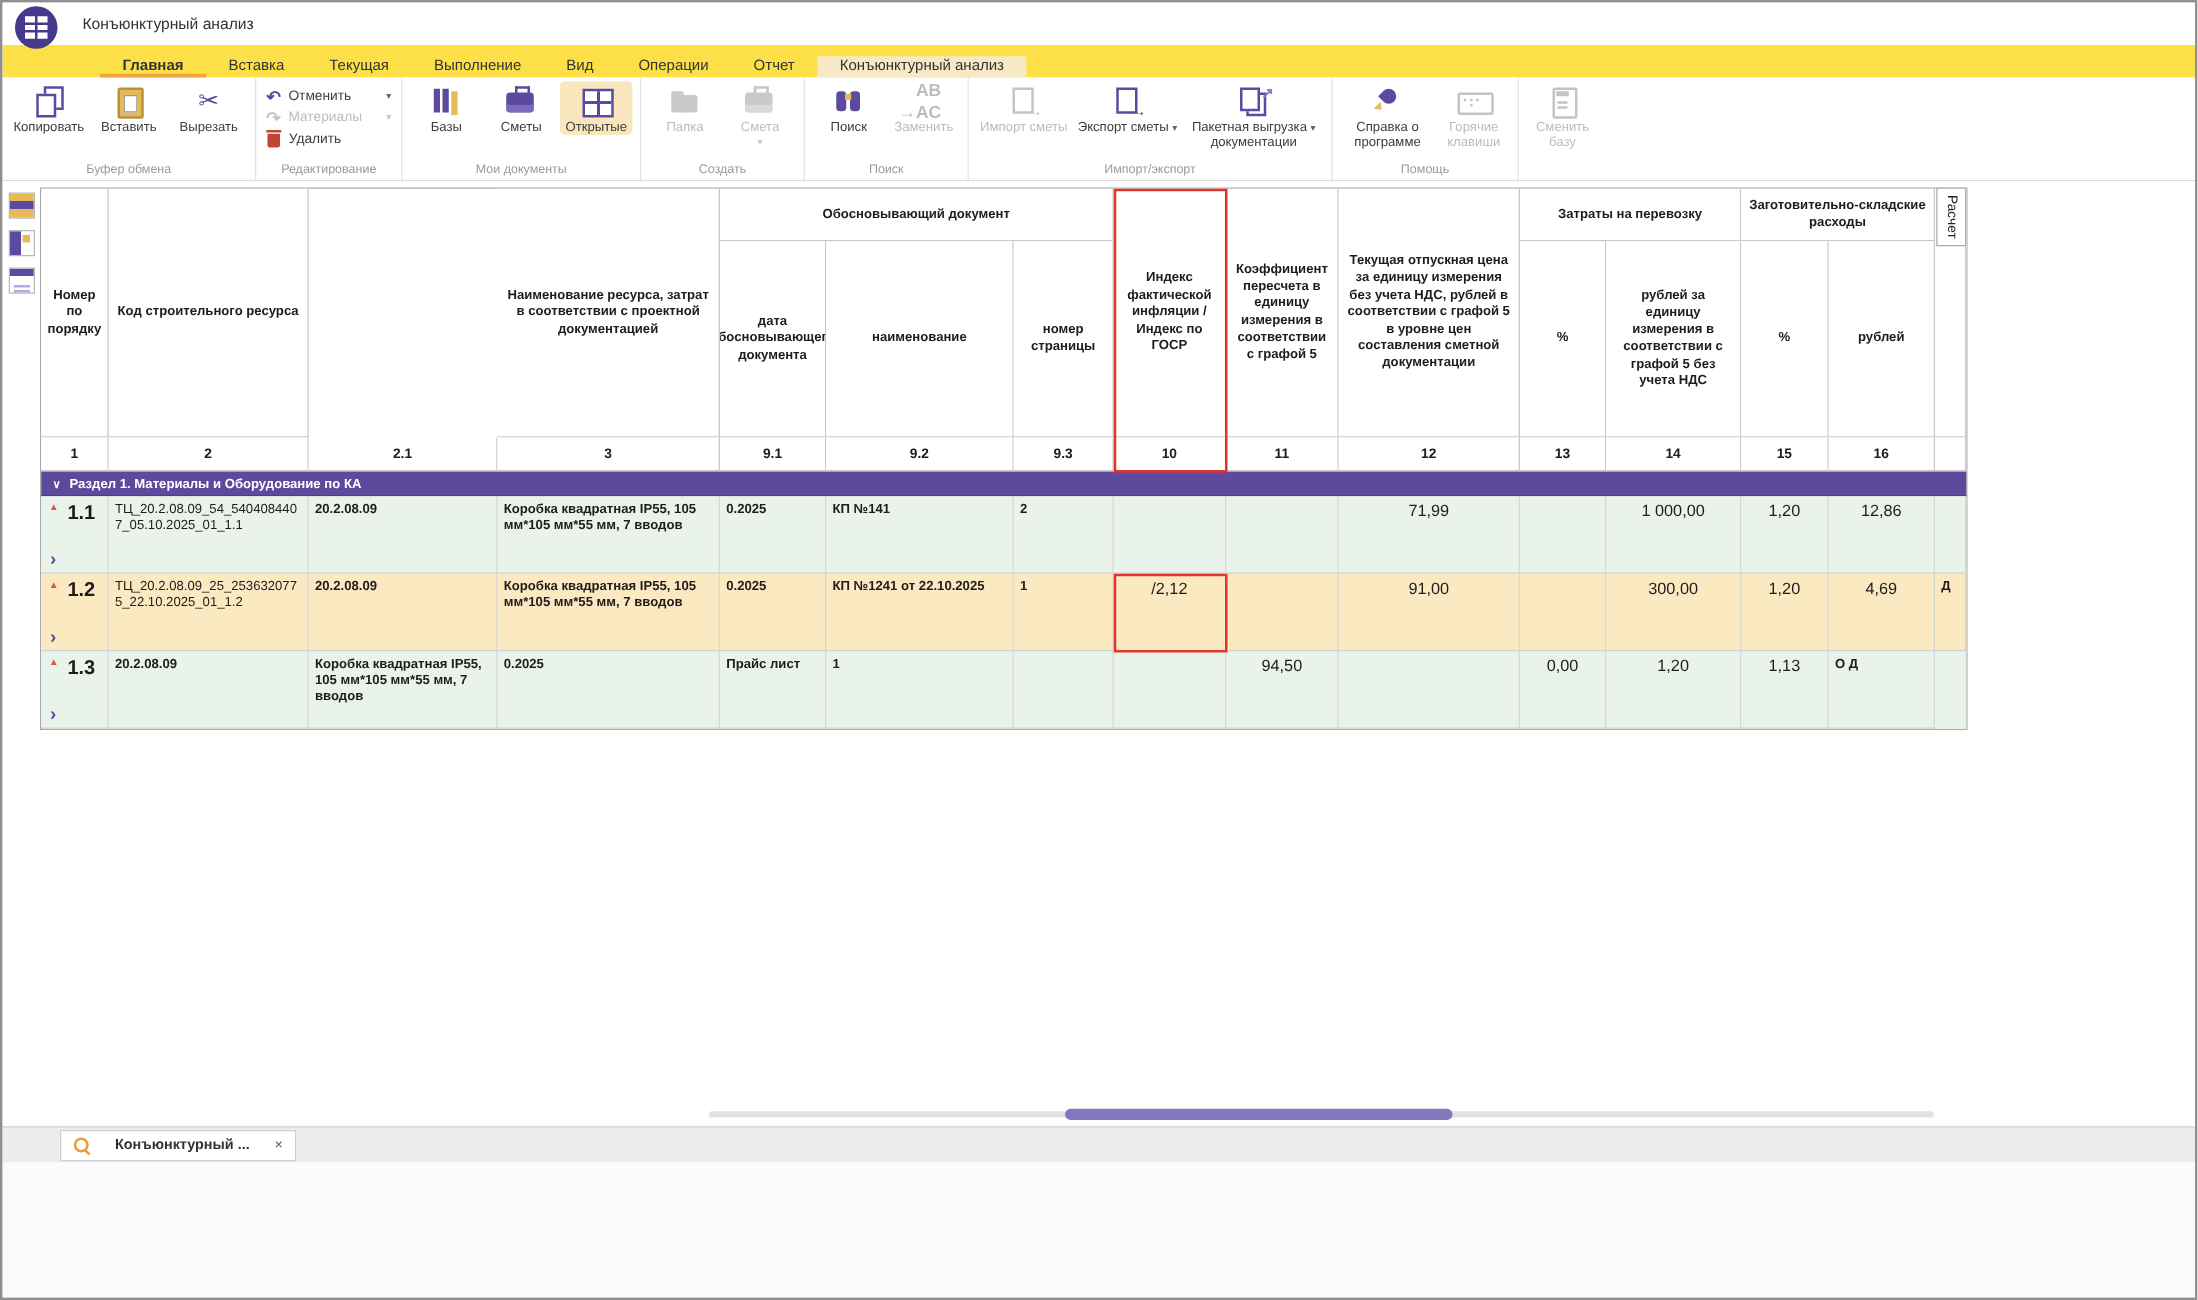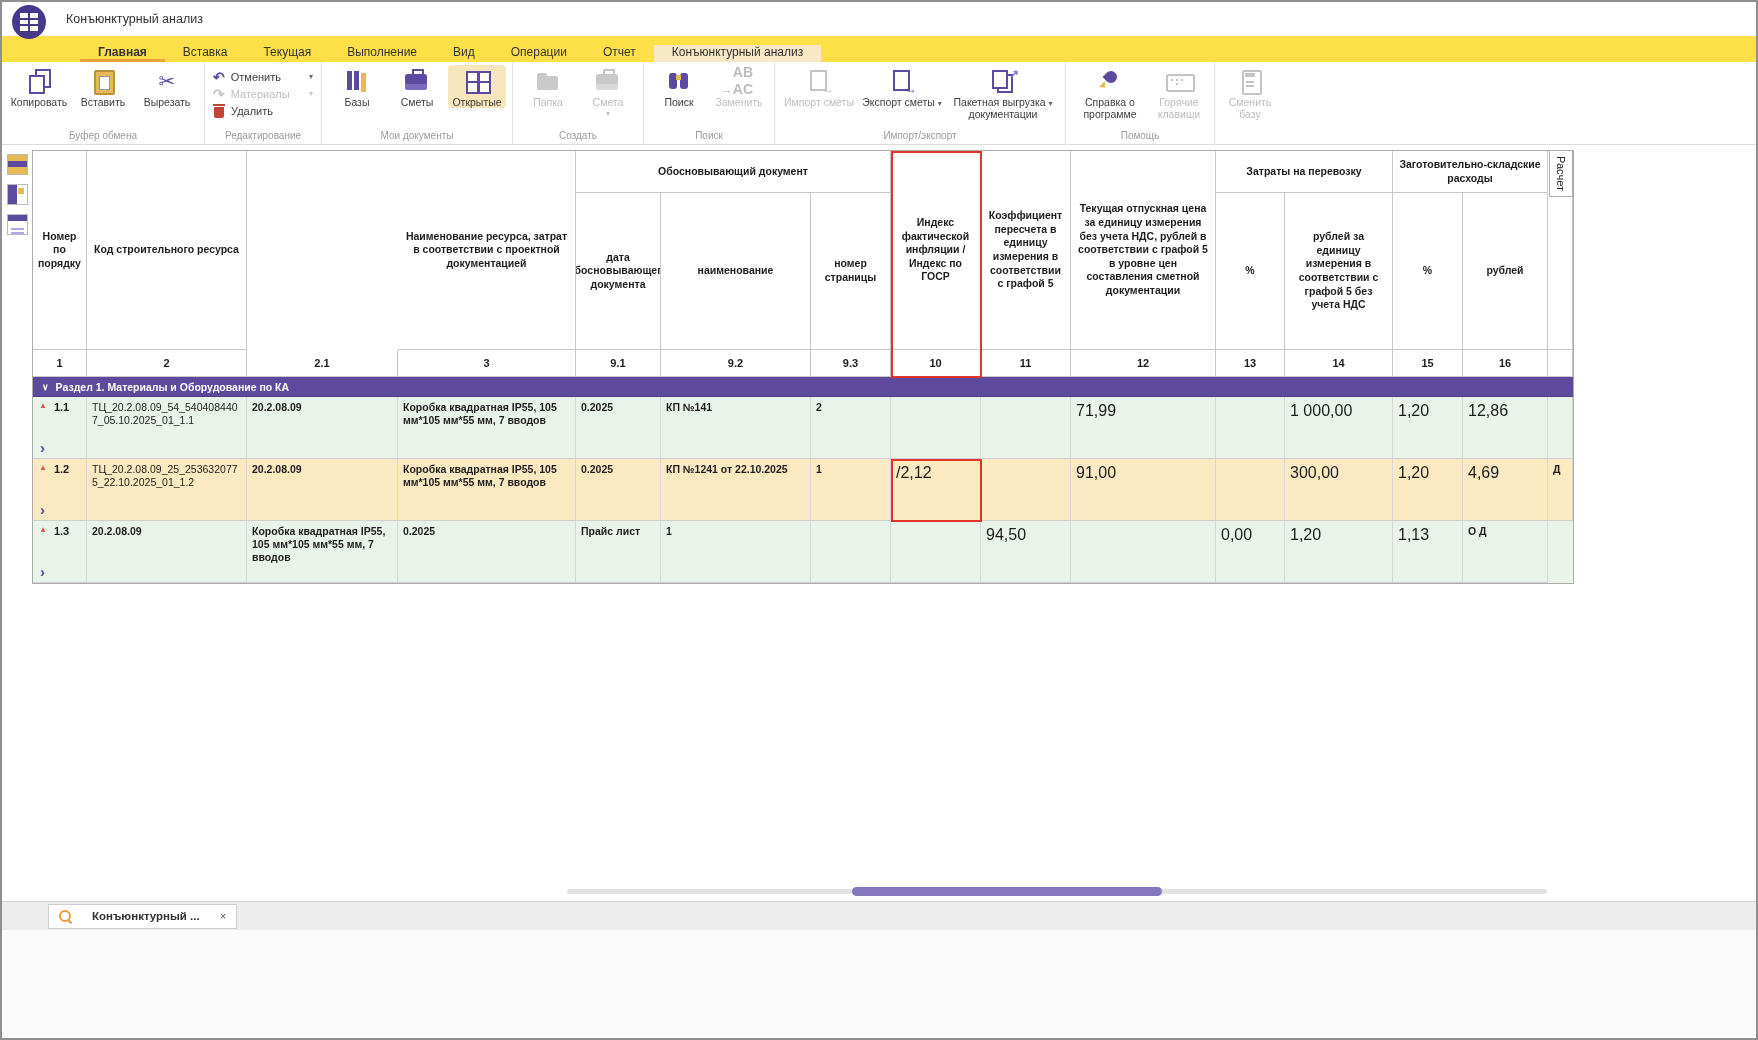--- a/index.html
+++ b/index.html
@@ -106,25 +106,25 @@
       font-weight:bold;font-size:11px;background:#fff;color:#1d1d1d;}
   .section{height:20px;background:#5E4A9D;color:#fff;display:flex;align-items:center;gap:7px;
            font-size:10.5px;font-weight:bold;padding-left:9px;border-bottom:1px solid #4c3b85;}
   .schev{font-size:9px;}
   .rowband{height:62px;}
   .row-green{background:#EAF3EA;} .row-yellow{background:#FBE9C2;}
   .dc{border-right:1px solid #d7d7d7;border-bottom:1px solid #cfcfcf;font-size:10.5px;line-height:1.25;
       padding:4px 5px;overflow:hidden;color:#1d1d1d;word-break:break-word;}
   .dc.code{word-break:break-all;}
   .b{font-weight:bold;}
-  .num-r{text-align:left;font-size:16px;}
+  .num-r{text-align:center;font-size:13px;}
   .numcell{display:flex;flex-direction:column;justify-content:space-between;padding:4px 3px;}
   .numtop{display:flex;align-items:flex-start;gap:7px;padding-left:3px;}
   .warn{color:#DB5A47;font-size:8px;line-height:1.3;}
-  .numtxt{font-size:11px;}
+  .numtxt{font-size:16px;}
   .expand{color:#5b4a9f;font-size:15px;font-weight:bold;line-height:0.8;padding-left:4px;}
   .redbox{position:absolute;border:2px solid #E0352C;pointer-events:none;}
   .red-col{left:858px;top:0;width:91px;height:227px;}
   .red-cell{left:858px;top:308px;width:91px;height:63px;}
   .rascet{position:absolute;left:1516px;top:-1px;width:24px;height:47px;background:#fff;border:1px solid #ababab;
           display:flex;align-items:center;justify-content:center;writing-mode:vertical-rl;font-size:11px;color:#222;}
 
   .htrack{position:absolute;left:565px;bottom:7px;width:980px;height:5px;background:#e2e2e2;border-radius:3px;}
   .hthumb{position:absolute;left:850px;bottom:5px;width:310px;height:9px;background:#8577BE;border-radius:5px;}
 

